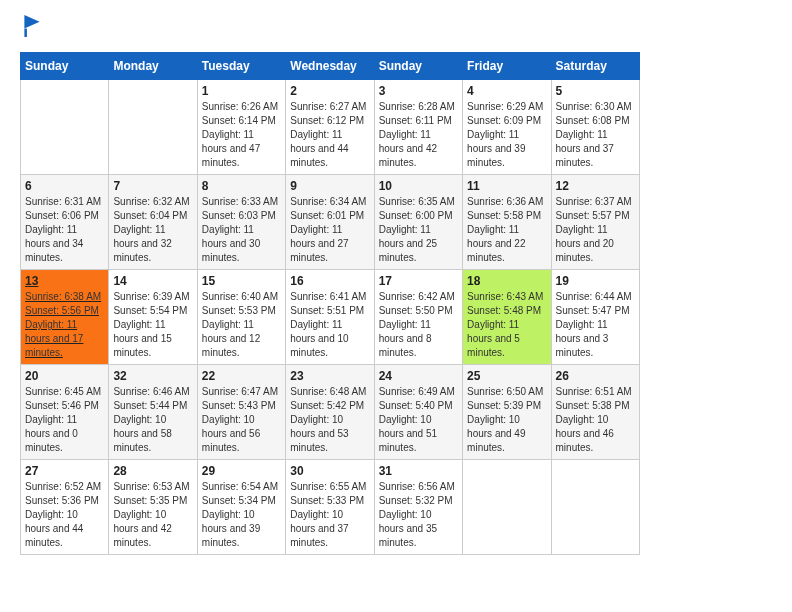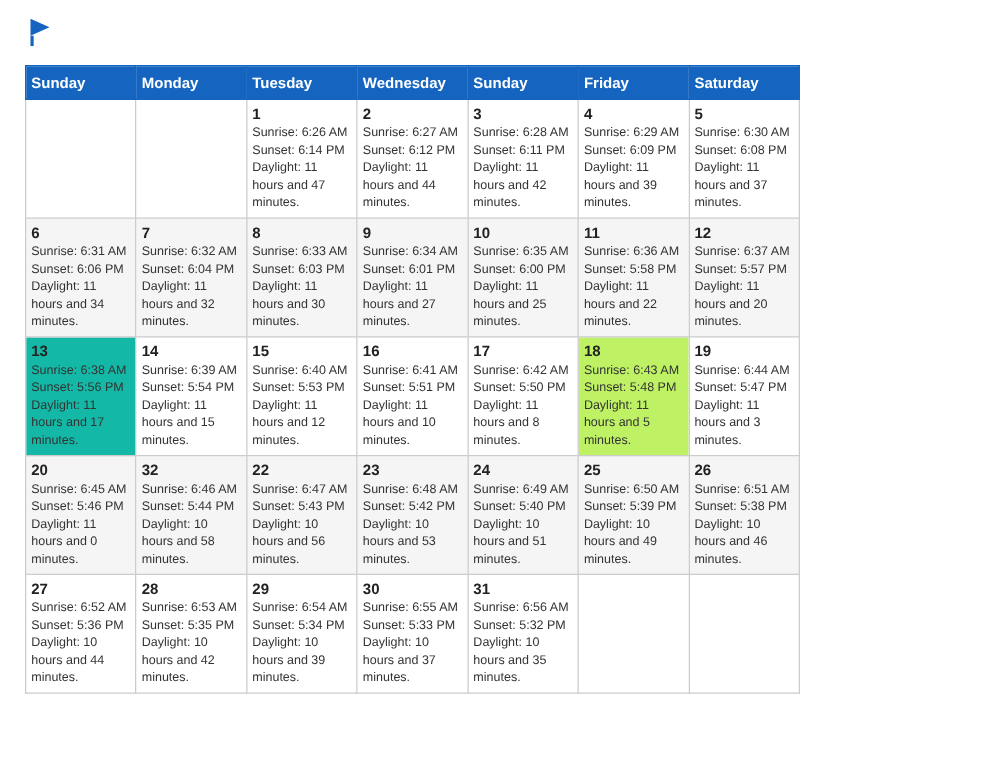--- a/index.html
+++ b/index.html
@@ -178,21 +178,21 @@
           <td style="background: rgb(245, 245, 245);">
             <span class="day-num">11</span>
             <div class="day-info">Sunrise: 6:36 AM<br>Sunset: 5:58 PM<br>Daylight: 11 hours and 22 minutes.</div>
           </td>
           <td style="background: rgb(245, 245, 245);">
             <span class="day-num">12</span>
             <div class="day-info">Sunrise: 6:37 AM<br>Sunset: 5:57 PM<br>Daylight: 11 hours and 20 minutes.</div>
           </td>
         </tr>
         <tr>
-          <td style="background: #14b8a6;">
+          <td style="background: #f97316; text-decoration: underline;">
             <span class="day-num">13</span>
             <div class="day-info">Sunrise: 6:38 AM<br>Sunset: 5:56 PM<br>Daylight: 11 hours and 17 minutes.</div>
           </td>
           <td style="background: rgb(255, 255, 255);">
             <span class="day-num">14</span>
             <div class="day-info">Sunrise: 6:39 AM<br>Sunset: 5:54 PM<br>Daylight: 11 hours and 15 minutes.</div>
           </td>
           <td style="background: rgb(255, 255, 255);">
             <span class="day-num">15</span>
             <div class="day-info">Sunrise: 6:40 AM<br>Sunset: 5:53 PM<br>Daylight: 11 hours and 12 minutes.</div>

